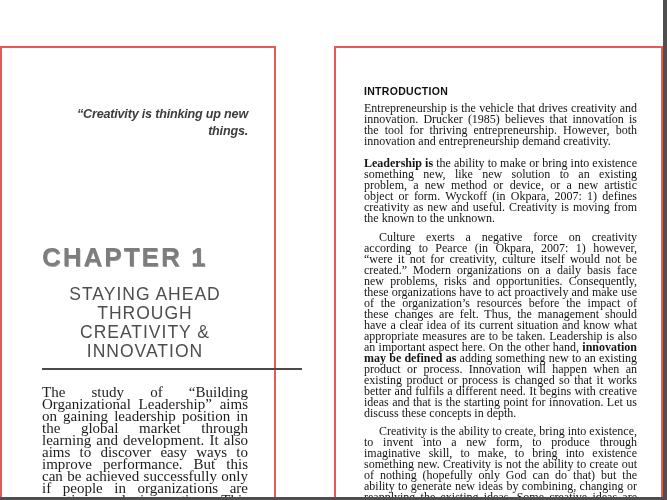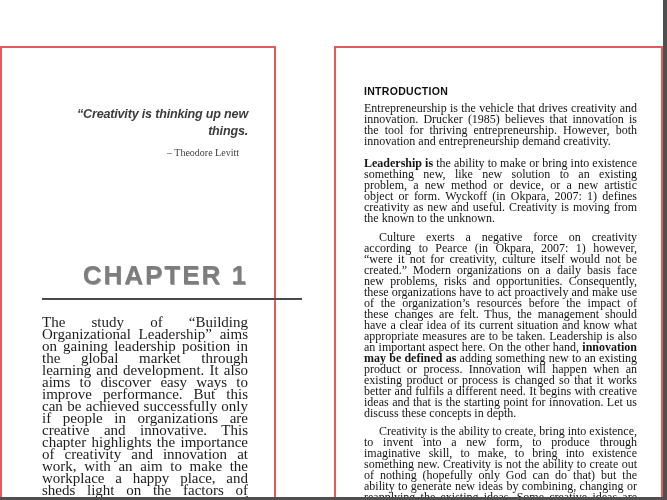--- a/index.html
+++ b/index.html
@@ -47,21 +47,21 @@
   }
   .quote-attrib {
     font-family: "Liberation Serif", serif;
     font-size: 10px;
     color: #3f3f3f;
     margin-top: 7px;
     padding-right: 9px;
   }
   .chapter-label {
     margin-top: 102px;
-    text-align: right;
+    text-align: left;
     padding-right: 0px;
     font-family: "Liberation Sans", sans-serif;
     font-weight: bold;
     font-size: 26px;
     letter-spacing: 2px;
     color: #7d7d7d;
     text-shadow: 0.5px 0.5px 0 #9a9a9a;
   }
   .chapter-title {
     margin-top: 12px;
@@ -126,23 +126,26 @@
 </style>
 </head>
 <body>
 
 <div class="canvas">
 
   <div class="page page-left">
     <div class="left-inner">
       <div class="quote-block">
         <div class="quote-line">“Creativity is thinking up new things.</div>
-        <div class="quote-attrib">– Theodore Levitt</div>
       </div>
       <div class="chapter-label">CHAPTER 1</div>
+      <div class="chapter-title">
+        <span>STAYING AHEAD THROUGH</span><br>
+        <span>CREATIVITY &amp; INNOVATION</span>
+      </div>
       <hr class="title-rule">
       <p class="left-para">The study of “Building Organizational Leadership” aims on gaining leadership position in the global market through learning and development. It also aims to discover easy ways to improve performance. But this can be achieved successfully only if people in organizations are creative and innovative. This chapter highlights the importance of creativity and innovation at work, with an aim to make the workplace a happy place, and sheds light on the factors of creative thinking and elements of innovation.</p>
     </div>
   </div>
 
   <div class="page page-right">
     <div class="right-inner">
       <div class="section-heading">INTRODUCTION</div>
       <p class="body-para">Entrepreneurship is the vehicle that drives creativity and innovation. Drucker (1985) believes that innovation is the tool for thriving entrepreneurship. However, both innovation and entrepreneurship demand creativity.</p>
 

